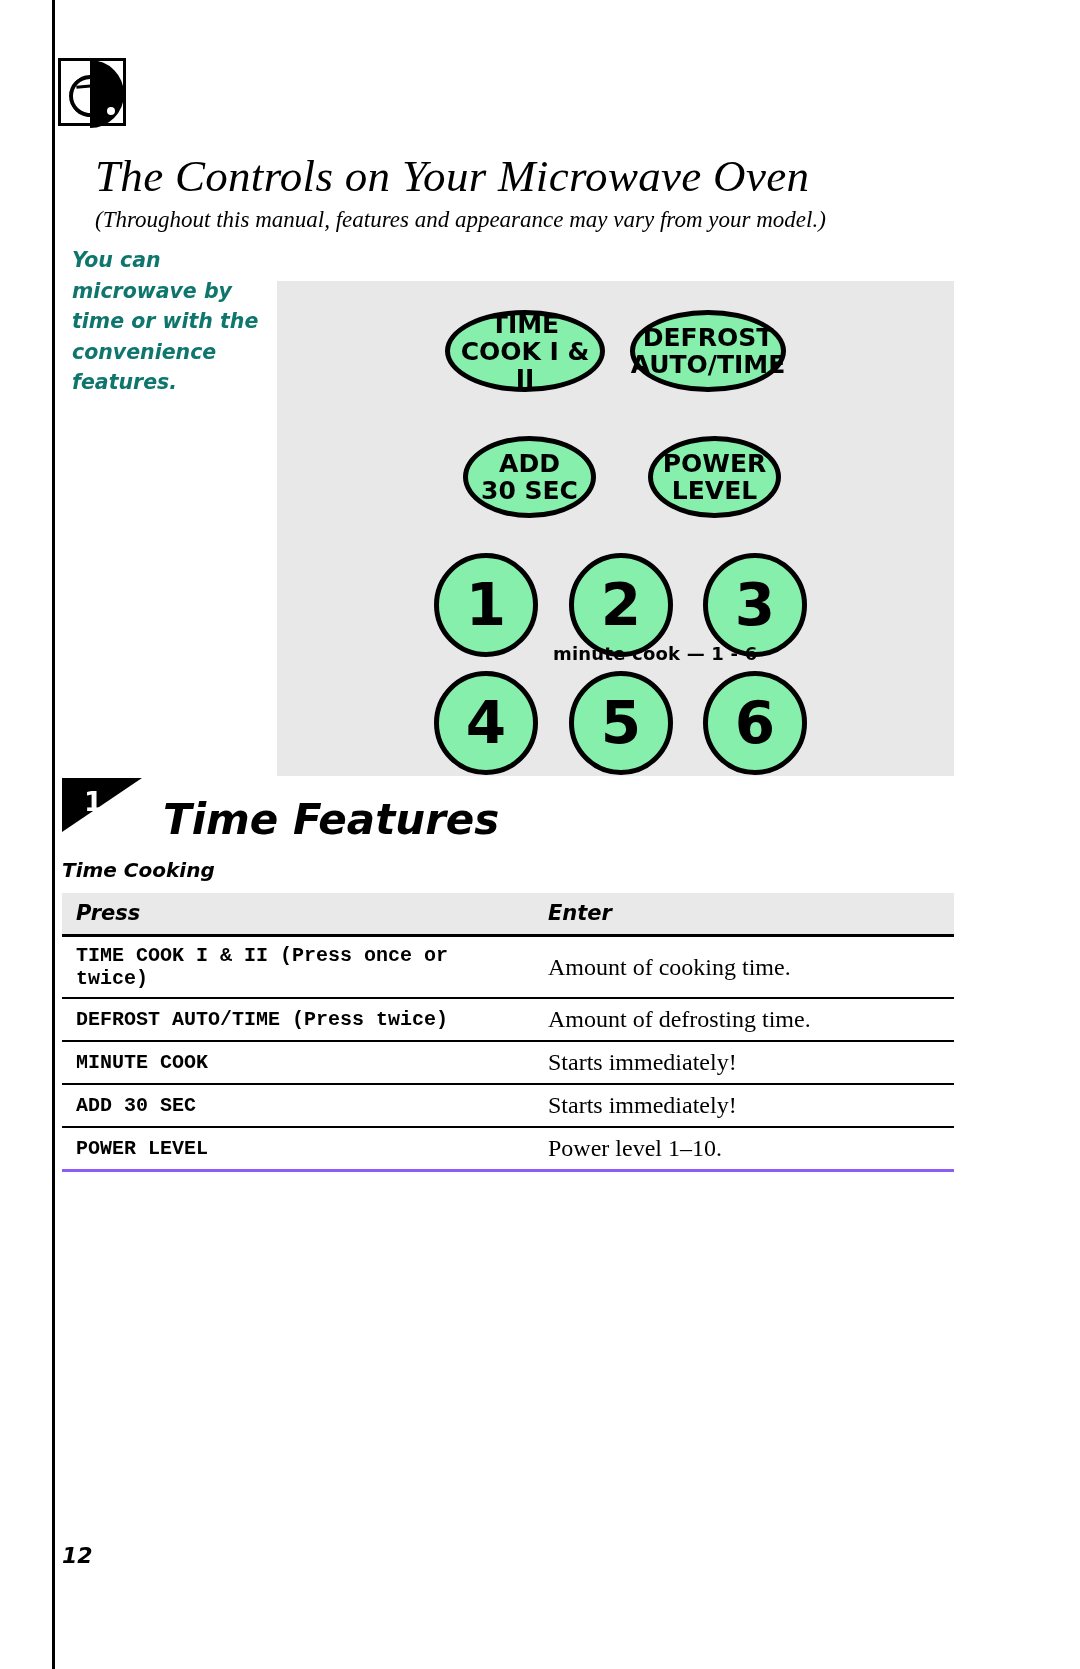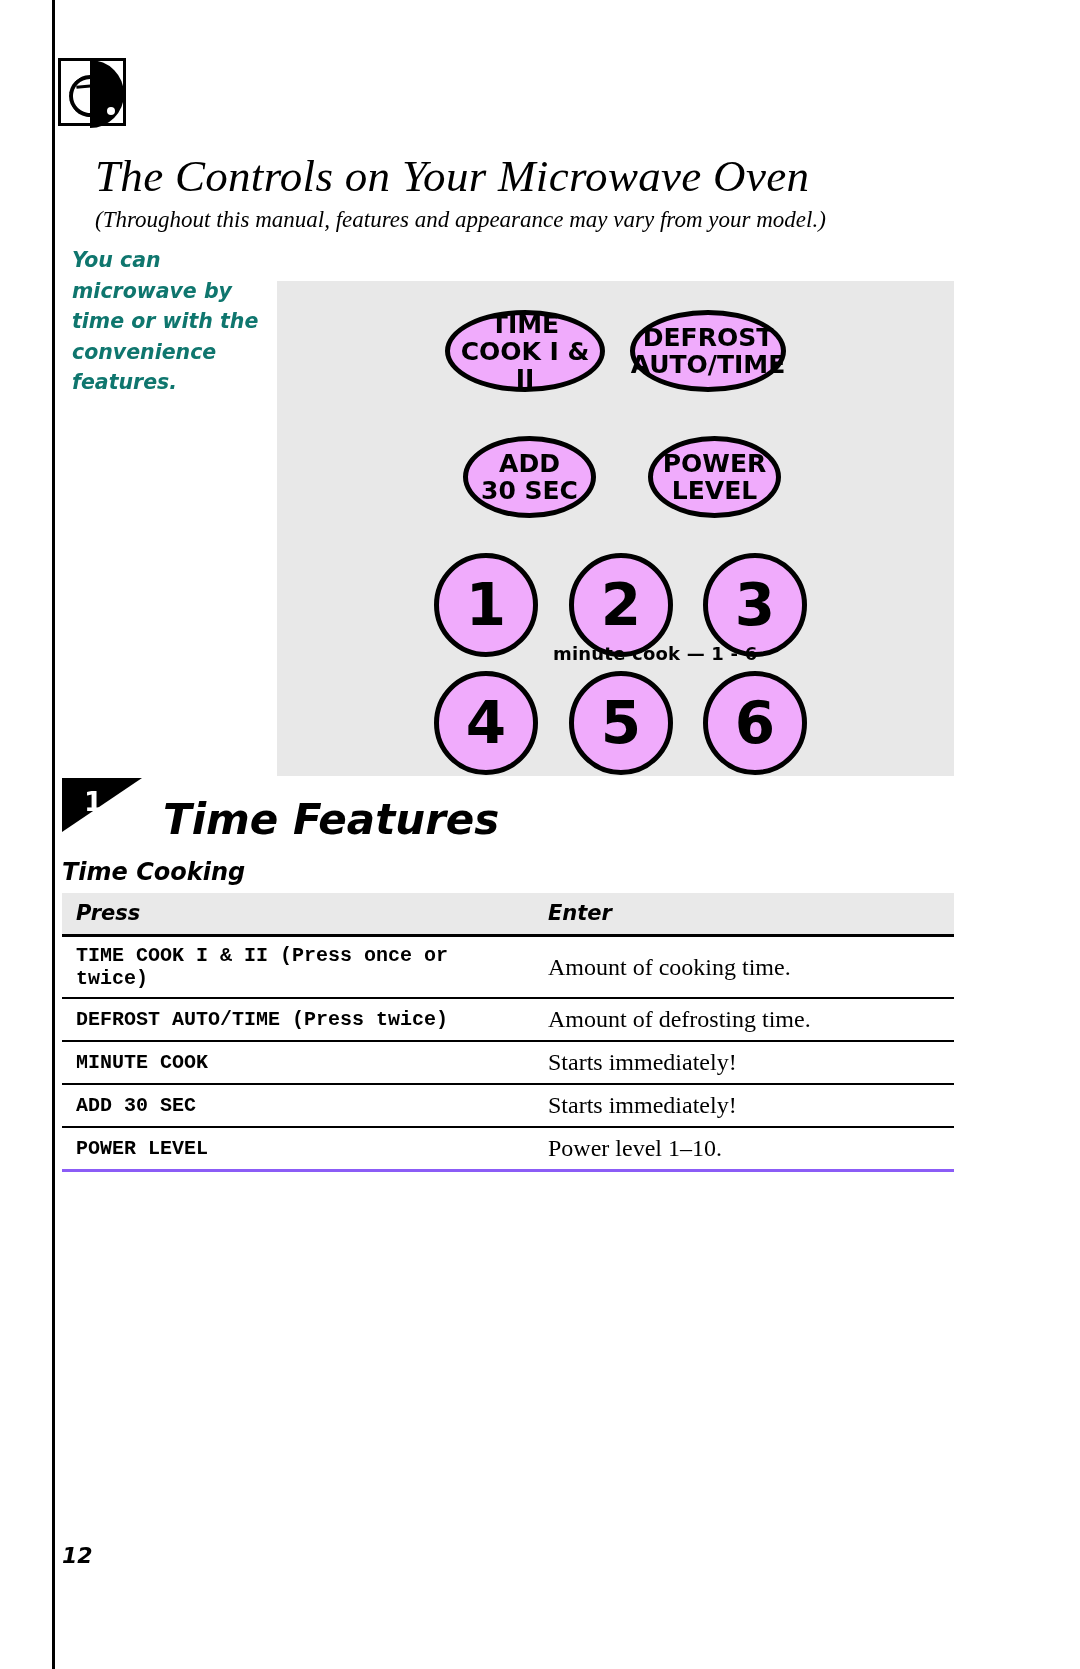--- a/index.html
+++ b/index.html
@@ -144,21 +144,21 @@
     left: 277px;
     top: 281px;
     width: 677px;
     height: 495px;
     background: #e8e8e8;
   }
   .key {
     position: absolute;
     box-sizing: border-box;
     border: 5px solid #000;
-    background: #f0abfc;
+    background: #86efac;
     display: flex;
     flex-direction: column;
     align-items: center;
     justify-content: center;
     font-family: "DejaVu Sans", sans-serif;
     font-weight: bold;
     color: #000;
     text-align: center;
     line-height: 1.08;
   }
@@ -211,21 +211,21 @@
     font-size: 42px;
     color: #000;
   }
   .section-sub {
     position: absolute;
     left: 62px;
     top: 858px;
     font-family: "DejaVu Sans", sans-serif;
     font-weight: bold;
     font-style: italic;
-    font-size: 24px;
+    font-size: 20px;
     color: #000;
   }
 
   
   .tbl {
     position: absolute;
     left: 62px;
     top: 893px;
     width: 892px;
     border-collapse: collapse;

